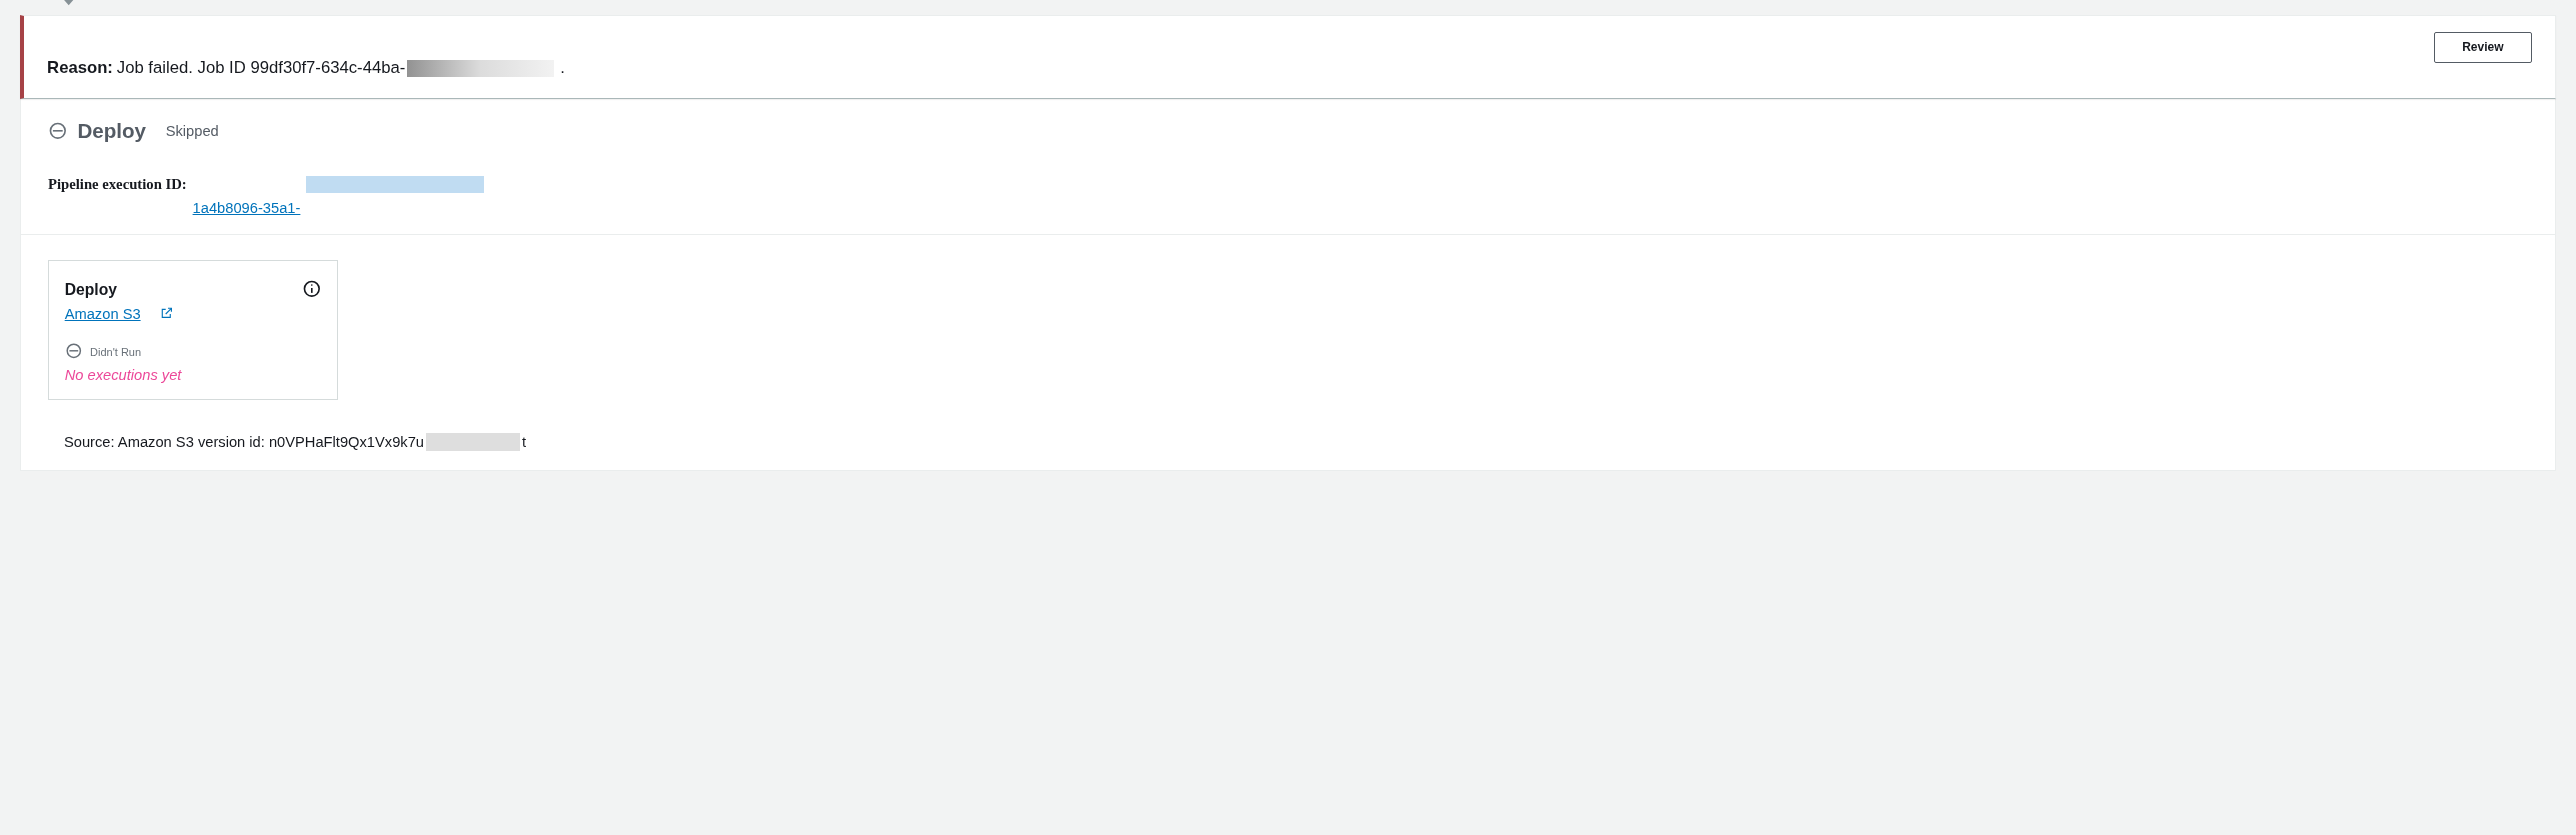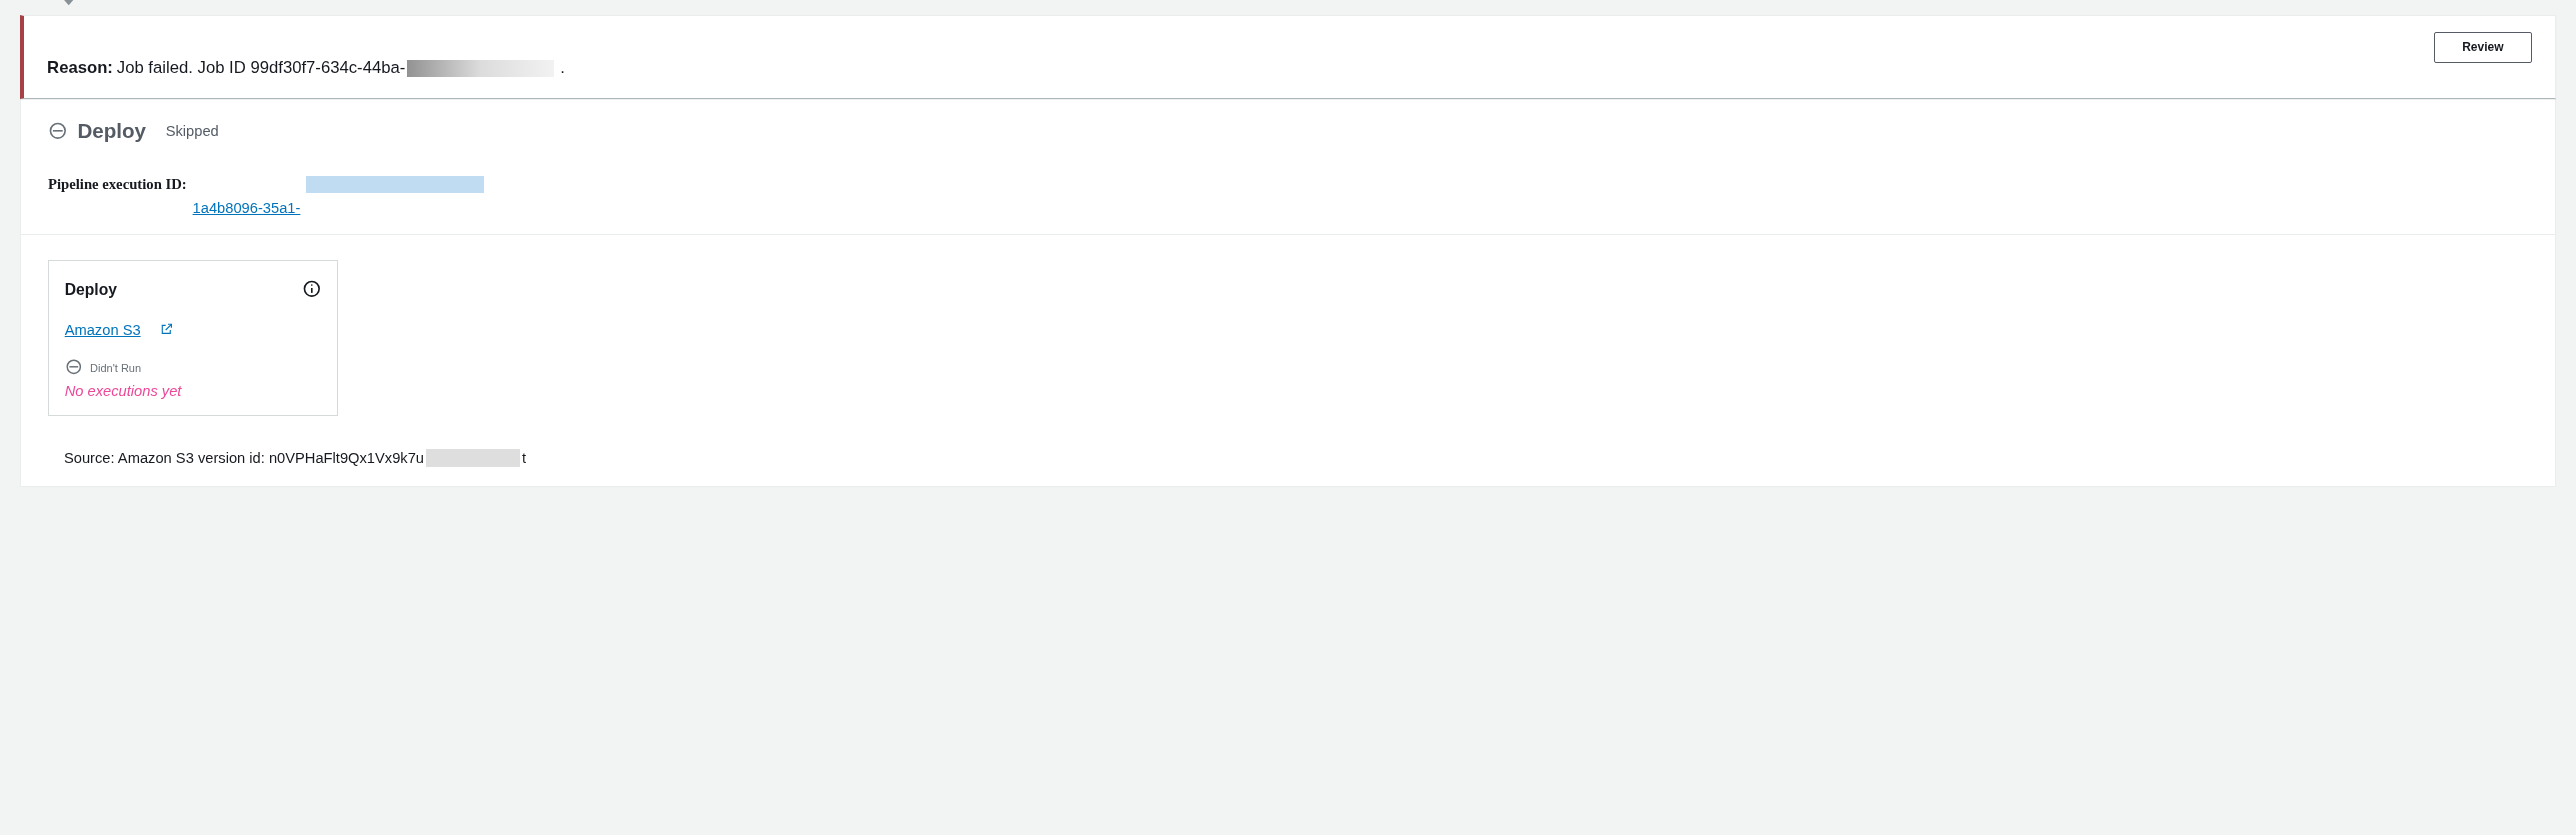--- a/index.html
+++ b/index.html
@@ -185,21 +185,21 @@
     }
     .info-icon {
       color: #16191f;
       cursor: pointer;
     }
     .info-icon svg {
       width: 19.6px;
       height: 19.6px;
     }
     .action-link-row {
-      margin-top: 20px;
+      margin-top: 4px;
       display: flex;
       align-items: center;
       gap: 19px;
     }
     .action-link {
       color: #0073bb;
       text-decoration: underline;
       font-size: 14.7px;
     }
     .external-icon {

